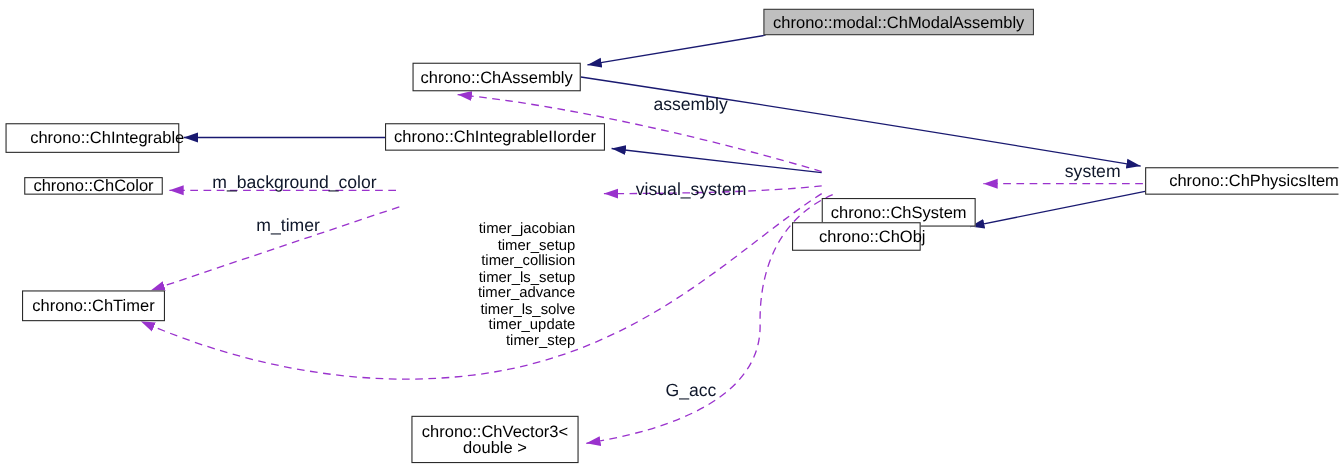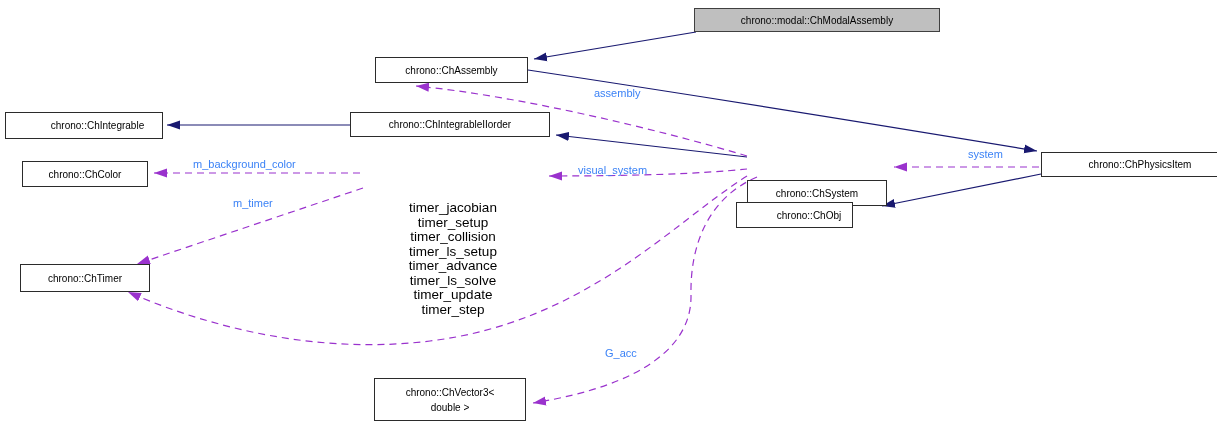--- a/index.html
+++ b/index.html
@@ -10,39 +10,39 @@
     font-family:"Liberation Sans","DejaVu Sans",sans-serif;
     overflow:hidden;
   }
   .edges{position:absolute;left:0;top:0;width:1217px;height:426px;}
   .node{
     position:absolute;
     box-sizing:border-box;
     background:#ffffff;
     border:1px solid #2b2b2b;
     display:flex;align-items:center;justify-content:center;
-    font-size:10px;color:#000000;
+    font-size:15px;color:#000000;
     white-space:nowrap;
     text-align:center;
     cursor:pointer;
   }
   .node.highlight{
     background:#bfbfbf;
     border:1px solid #404040;
   }
   .node .stack{display:flex;flex-direction:column;line-height:15px;}
   .edge-label{
     position:absolute;
-    font-size:11px;color:#3b82f6;
+    font-size:16px;color:#0f172a;
     white-space:nowrap;
   }
   .timer-block{
     position:absolute;
     font-size:13.5px;color:#000000;
-    text-align:center;
+    text-align:right;
     line-height:14.5px;
   }
   .timer-block span{display:block;}
 </style>
 </head>
 <body>
 
 <div class="canvas">
 
   <svg class="edges" width="1217" height="426" viewBox="0 0 1217 426">
@@ -71,28 +71,28 @@
   </svg>
 
   <div class="node highlight" style="left:694px;top:8px;width:246px;height:24px;">chrono::modal::ChModalAssembly</div>
 
   <div class="node" style="left:375px;top:57px;width:153px;height:26px;">chrono::ChAssembly</div>
 
   <div class="node" style="left:5px;top:112px;width:158px;height:27px;padding-left:27px;">chrono::ChIntegrable</div>
 
   <div class="node" style="left:350px;top:112px;width:200px;height:25px;">chrono::ChIntegrableIIorder</div>
 
-  <div class="node" style="left:22px;top:161px;width:126px;height:26px;">chrono::ChColor</div>
+  <div class="node" style="left:22px;top:161px;width:126px;height:16px;">chrono::ChColor</div>
 
 
   <div class="node" style="left:747px;top:152px;width:140px;height:26px;margin-top:28px;">chrono::ChSystem</div>
 
   <div class="node" style="left:1041px;top:152px;width:198px;height:25px;">chrono::ChPhysicsItem</div>
 
-  <div class="node" style="left:736px;top:202px;width:117px;height:26px;padding-left:29px;">chrono::ChObj</div>
+  <div class="node" style="left:720px;top:202px;width:117px;height:26px;padding-left:29px;">chrono::ChObj</div>
 
   <div class="node" style="left:20px;top:264px;width:130px;height:28px;">chrono::ChTimer</div>
 
   <div class="node" style="left:374px;top:378px;width:152px;height:43px;">
     <span class="stack">
       <span>chrono::ChVector3&lt;</span>
       <span>double &gt;</span>
     </span>
   </div>
 

